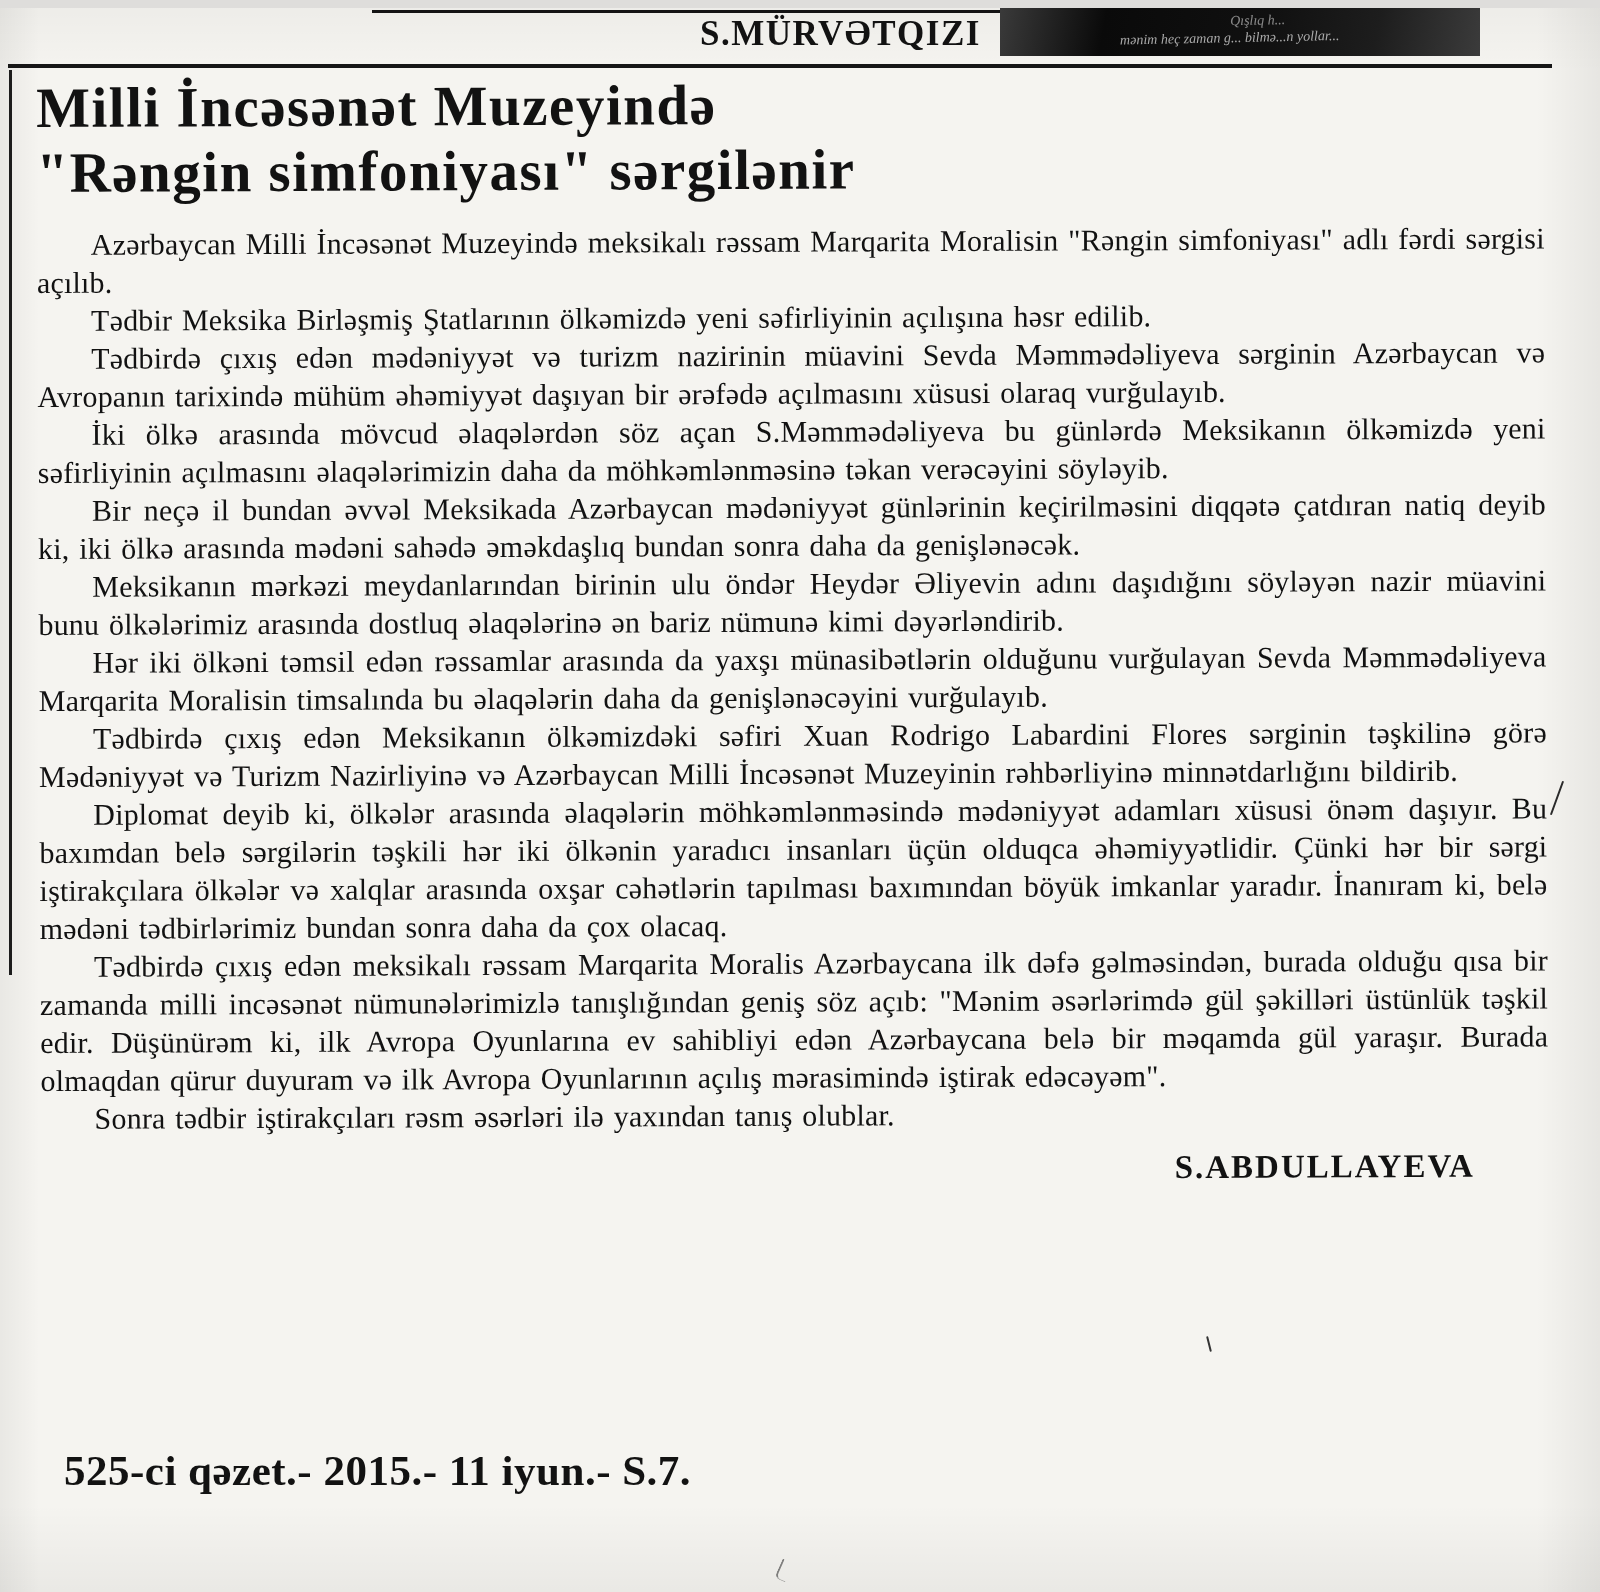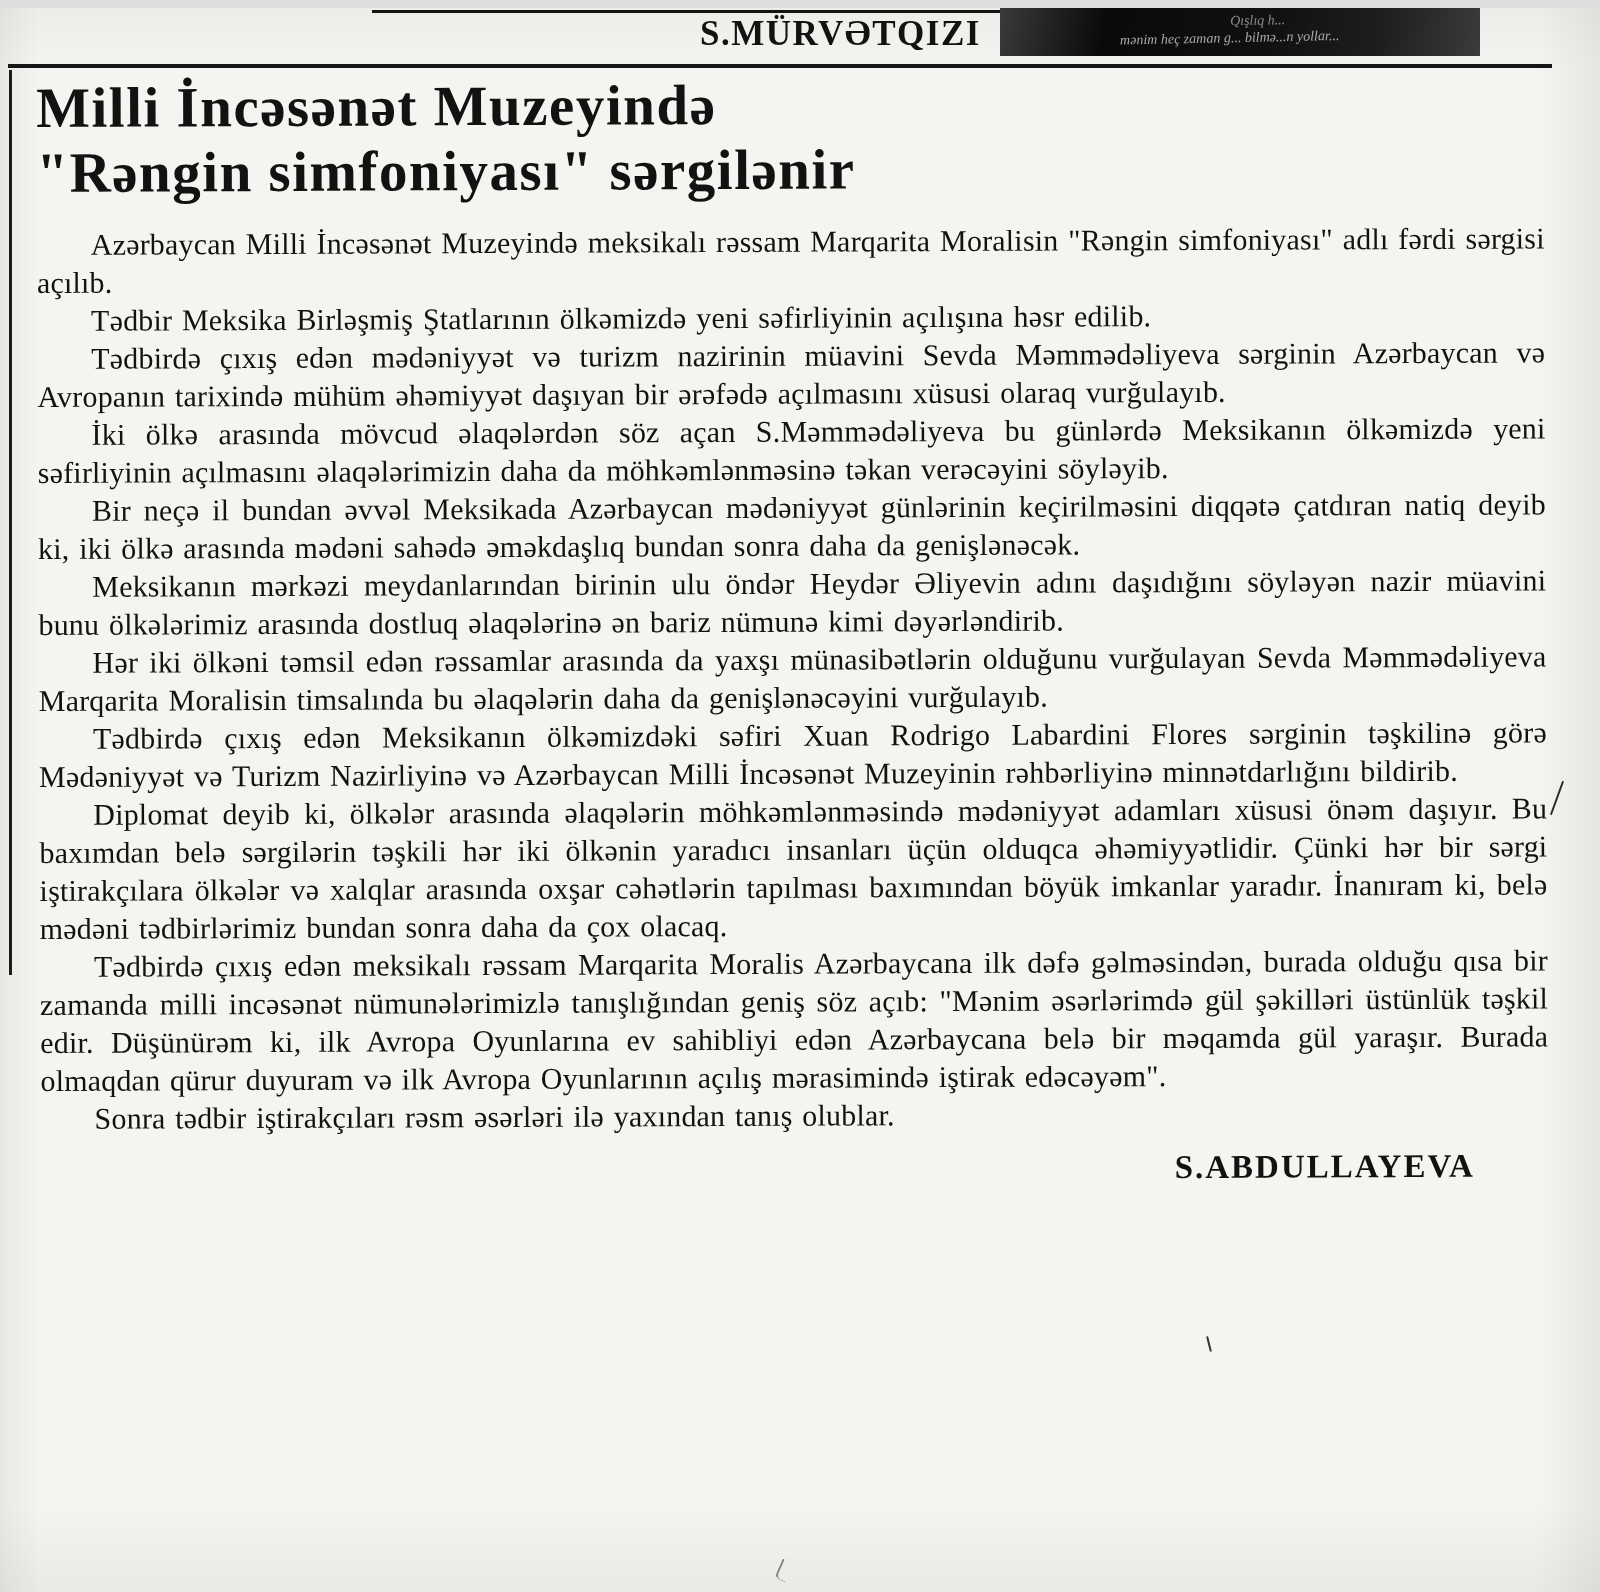--- a/index.html
+++ b/index.html
@@ -193,18 +193,19 @@
       <p>Hər iki ölkəni təmsil edən rəssamlar arasında da yaxşı münasibətlərin olduğunu vurğulayan Sevda Məmmədəliyeva Marqarita Moralisin timsalında bu əlaqələrin daha da genişlənəcəyini vurğulayıb.</p>
       <p>Tədbirdə çıxış edən Meksikanın ölkəmizdəki səfiri Xuan Rodrigo Labardini Flores sərginin təşkilinə görə Mədəniyyət və Turizm Nazirliyinə və Azərbaycan Milli İncəsənət Muzeyinin rəhbərliyinə minnətdarlığını bildirib.</p>
       <p>Diplomat deyib ki, ölkələr arasında əlaqələrin möhkəmlənməsində mədəniyyət adamları xüsusi önəm daşıyır. Bu baxımdan belə sərgilərin təşkili hər iki ölkənin yaradıcı insanları üçün olduqca əhəmiyyətlidir. Çünki hər bir sərgi iştirakçılara ölkələr və xalqlar arasında oxşar cəhətlərin tapılması baxımından böyük imkanlar yaradır. İnanıram ki, belə mədəni tədbirlərimiz bundan sonra daha da çox olacaq.</p>
       <p>Tədbirdə çıxış edən meksikalı rəssam Marqarita Moralis Azərbaycana ilk dəfə gəlməsindən, burada olduğu qısa bir zamanda milli incəsənət nümunələrimizlə tanışlığından geniş söz açıb: "Mənim əsərlərimdə gül şəkilləri üstünlük təşkil edir. Düşünürəm ki, ilk Avropa Oyunlarına ev sahibliyi edən Azərbaycana belə bir məqamda gül yaraşır. Burada olmaqdan qürur duyuram və ilk Avropa Oyunlarının açılış mərasimində iştirak edəcəyəm".</p>
       <p>Sonra tədbir iştirakçıları rəsm əsərləri ilə yaxından tanış olublar.</p>
     </div>
 
     <div class="signature">S.ABDULLAYEVA</div>
   </div>
 
+  <div class="footer-citation">525-ci qəzet.- 2015.- 11 iyun.- S.7.</div>
 
   <div class="pen-mark-right"></div>
   <div class="ink-mark-signature"></div>
   <div class="smudge-bottom"></div>
 
 </div>
 
 </body></html>

